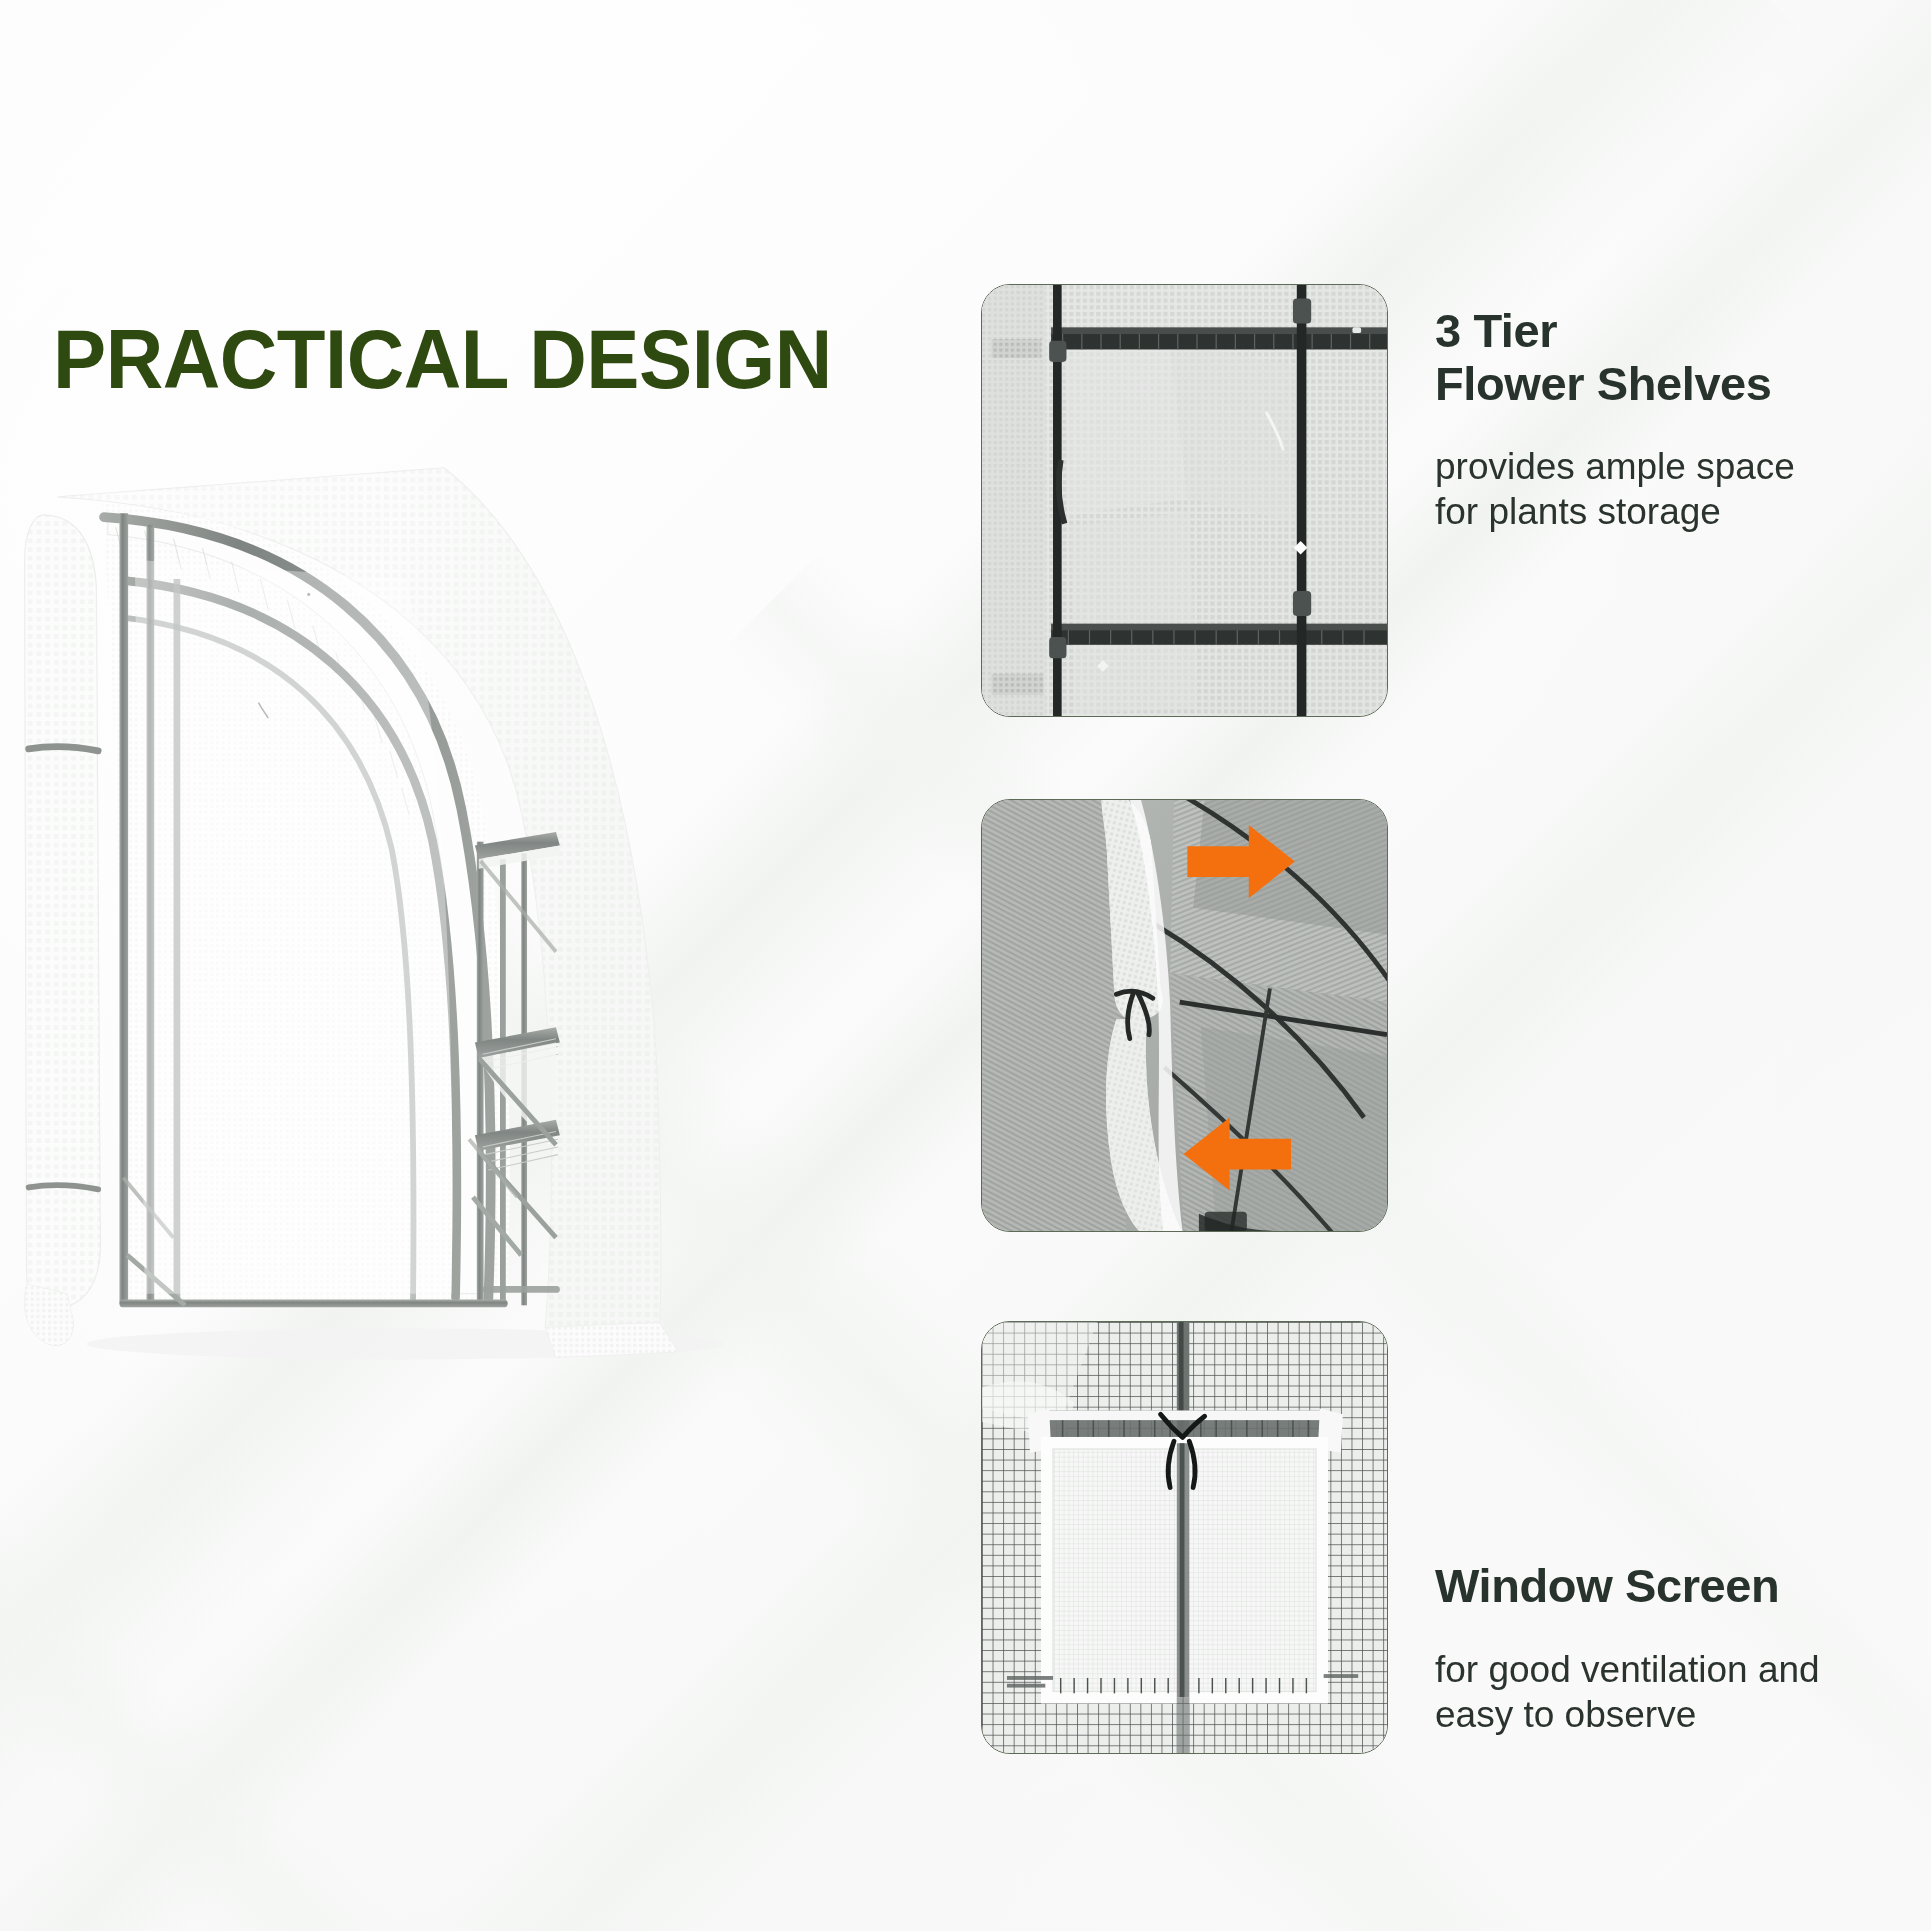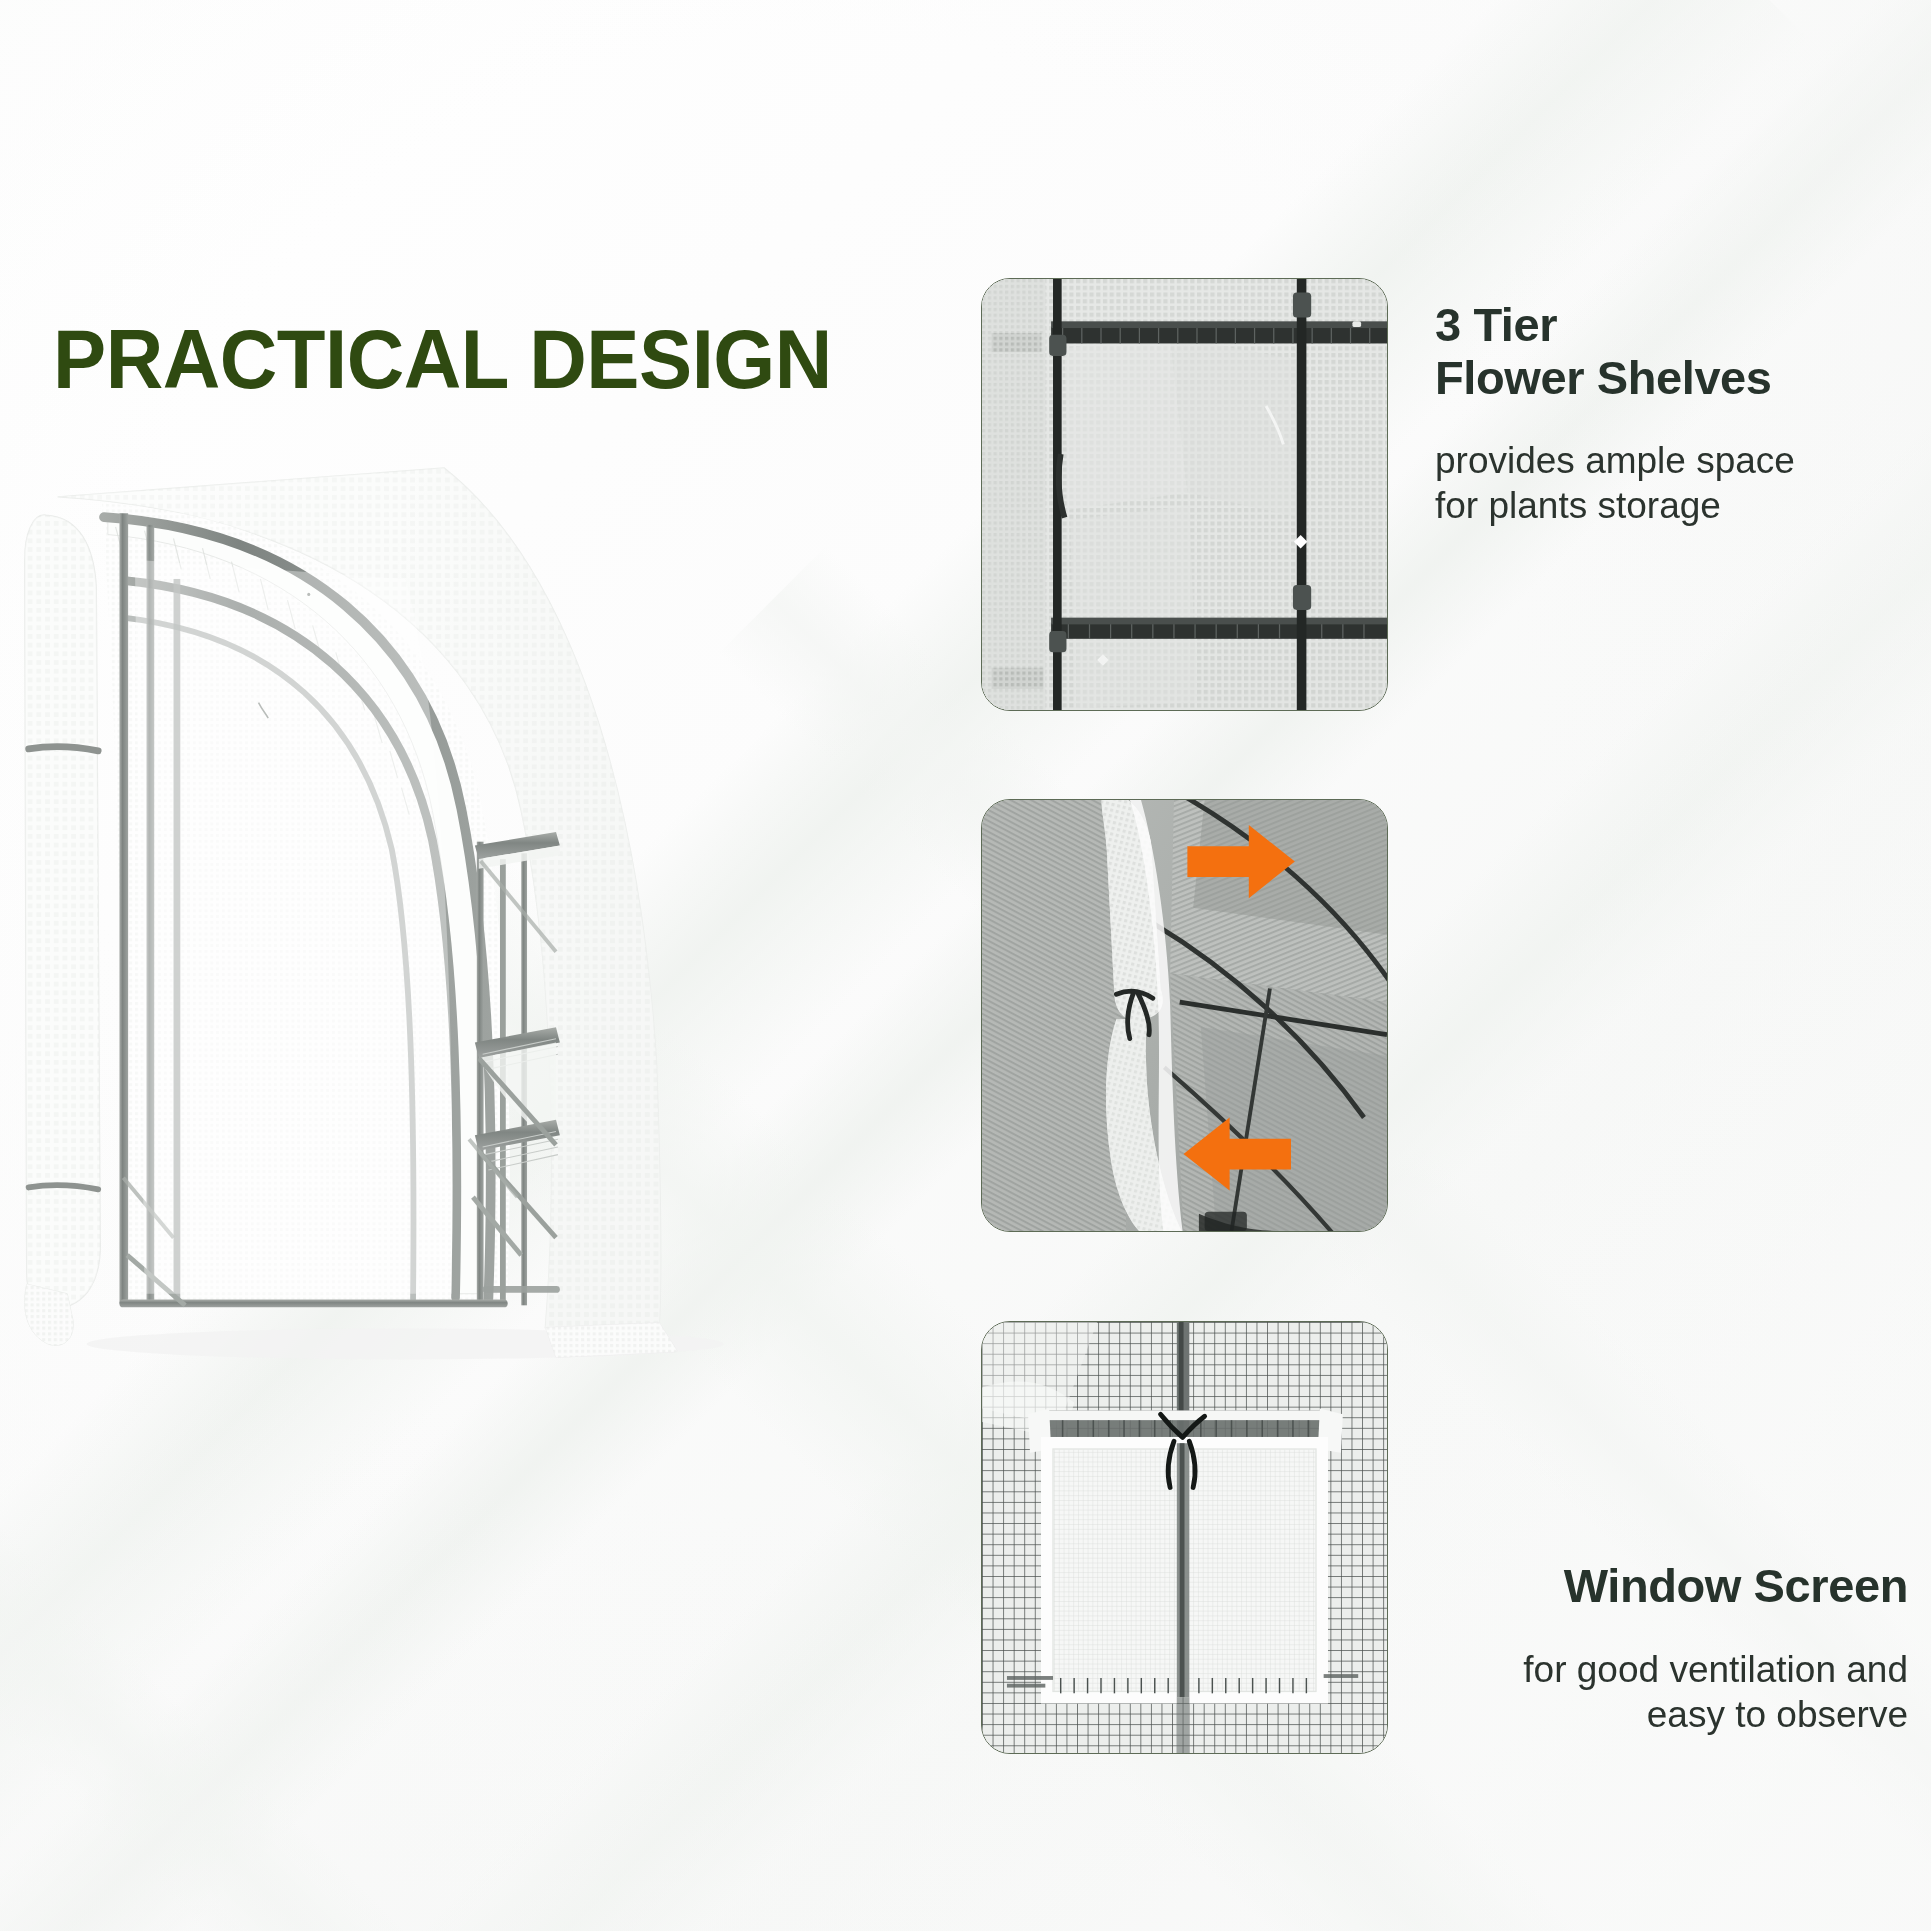--- a/index.html
+++ b/index.html
@@ -94,23 +94,23 @@
   }
   #product svg { display: block; width: 100%; height: 100%; overflow: visible; }
 
   
   .feature {
     position: absolute;
     left: 981px;
     width: 927px;
     height: 433px;
   }
-  .f1 { top: 278px; padding-left: 32px; }
+  .f1 { top: 284px; padding-left: 32px; }
   .f2 { top: 799px; }
-  .f3 { top: 1321px; text-align: right; }
+  .f3 { top: 1321px; }
 
   .thumb {
     position: absolute;
     left: 0; top: 0;
     width: 407px; height: 433px;
     border-radius: 29px;
     border: 1.9px solid #5d6b56;
     overflow: hidden;
     background: #d9dbd8;
   }

